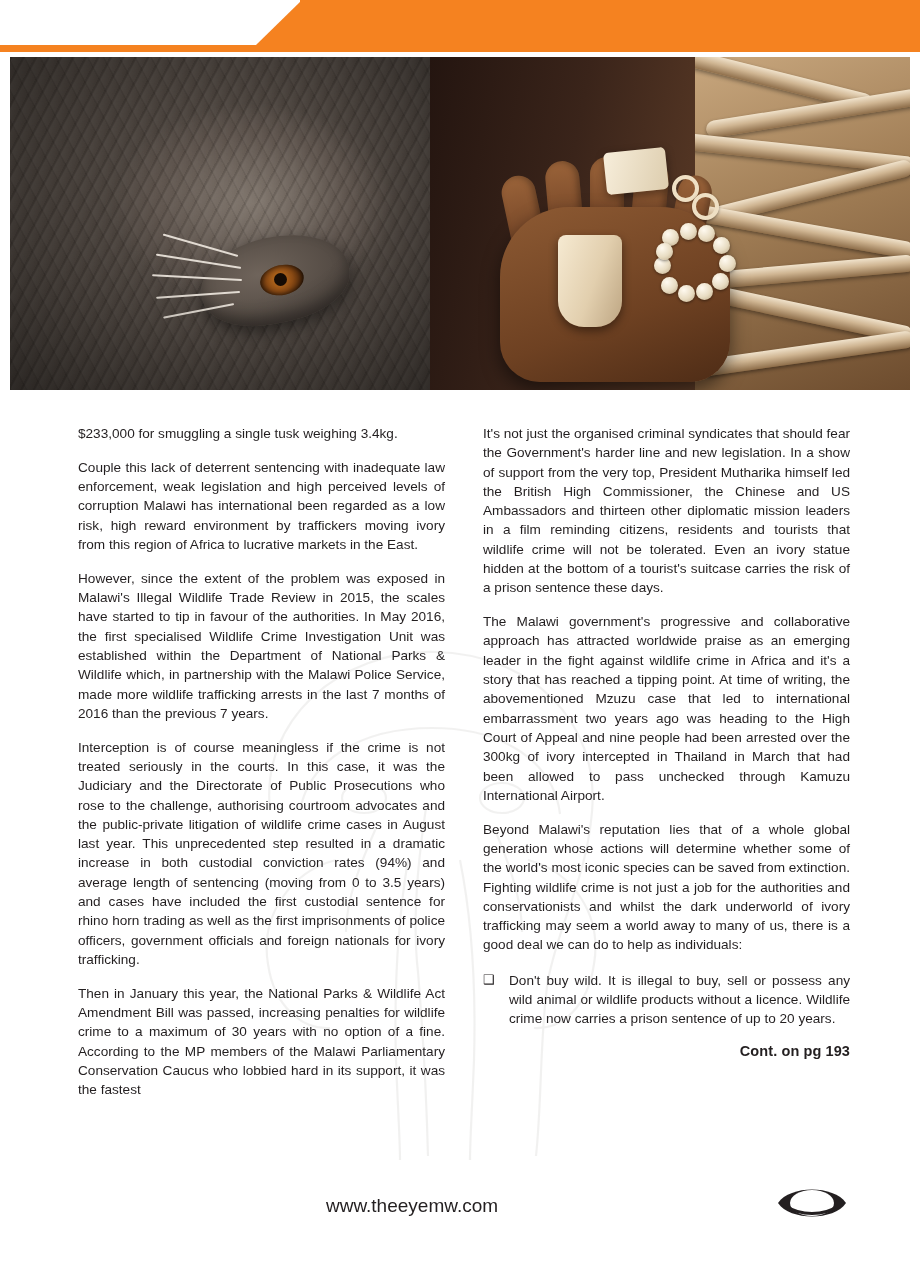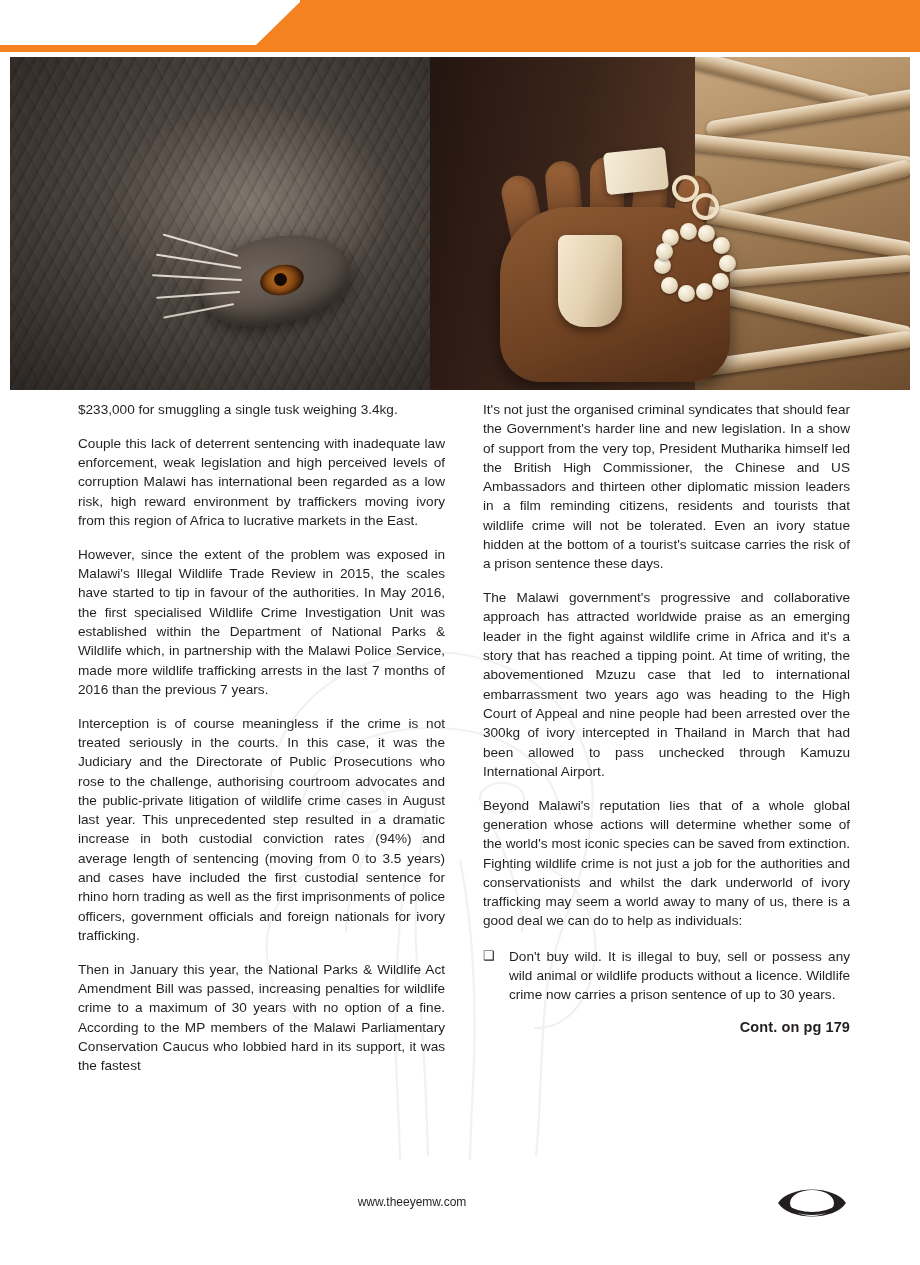--- a/index.html
+++ b/index.html
@@ -236,20 +236,21 @@
     height: 760px;
     display: flex;
     gap: 38px;
   }
   .col {
     width: 367px;
     font-size: 13.6px;
     line-height: 1.42;
     text-align: justify;
     color: #231f20;
+    margin-top: 24px;
   }
   .col p {
     margin: 0 0 14.5px 0;
   }
   .col p.first {
     margin-top: 0;
   }
 
   .bullet-row {
     display: flex;
@@ -282,21 +283,21 @@
     bottom: 38px;
     width: 920px;
     height: 40px;
   }
   .footer-url {
     position: absolute;
     left: 0;
     top: 8px;
     width: 824px;
     text-align: center;
-    font-size: 12px;
+    font-size: 19px;
     color: #231f20;
   }
   .page-badge {
     position: absolute;
     right: 72px;
     top: -4px;
     width: 72px;
     height: 40px;
   }
   .page-number {
@@ -402,24 +403,24 @@
     <p>Then in January this year, the National Parks &amp; Wildlife Act Amendment Bill was passed, increasing penalties for wildlife crime to a maximum of 30 years with no option of a fine.  According to the MP members of the Malawi Parliamentary Conservation Caucus who lobbied hard in its support, it was the fastest</p>
   </div>
 
   <div class="col">
     <p>It's not just the organised criminal syndicates that should fear the Government's harder line and new legislation.  In a show of support from the very top, President Mutharika himself led the British High Commissioner, the Chinese and US Ambassadors and thirteen other diplomatic mission leaders in a film reminding citizens, residents and tourists that wildlife crime will not be tolerated. Even an ivory statue hidden at the bottom of a tourist's suitcase carries the risk of a prison sentence these days.</p>
     <p>The Malawi government's progressive and collaborative approach has attracted worldwide praise as an emerging leader in the fight against wildlife crime in Africa and it's a story that has reached a tipping point. At time of writing, the abovementioned Mzuzu case that led to international embarrassment two years ago was heading to the High Court of Appeal and nine people had been arrested over the 300kg of ivory intercepted in Thailand in March that had been allowed to pass unchecked through Kamuzu International Airport.</p>
     <p>Beyond Malawi's reputation lies that of a whole global generation whose actions will determine whether some of the world's most iconic species can be saved from extinction. Fighting wildlife crime is not just a job for the authorities and conservationists and whilst the dark underworld of ivory trafficking may seem a world away to many of us, there is a good deal we can do to help as individuals:</p>
 
     <div class="bullet-row">
       <div class="bullet-mark">❑</div>
-      <div class="bullet-text">Don't buy wild. It is illegal to buy, sell or possess any wild animal or wildlife products without a licence.  Wildlife crime now carries a prison sentence of up to 30 years.</div>
+      <div class="bullet-text">Don't buy wild. It is illegal to buy, sell or possess any wild animal or wildlife products without a licence.  Wildlife crime now carries a prison sentence of up to 20 years.</div>
     </div>
 
-    <div class="cont-note">Cont. on pg 179</div>
+    <div class="cont-note">Cont. on pg 193</div>
   </div>
 </div>
 
 <div class="footer">
   <div class="footer-url">www.theeyemw.com</div>
 
   <div class="page-badge">
     <svg width="72" height="40" viewBox="0 0 72 40" xmlns="http://www.w3.org/2000/svg">
       <path d="M2 20 C14 2 58 2 70 20 C58 38 14 38 2 20 Z" fill="#231f20"></path>
       <ellipse cx="36" cy="20" rx="22" ry="13" fill="#ffffff"></ellipse>

